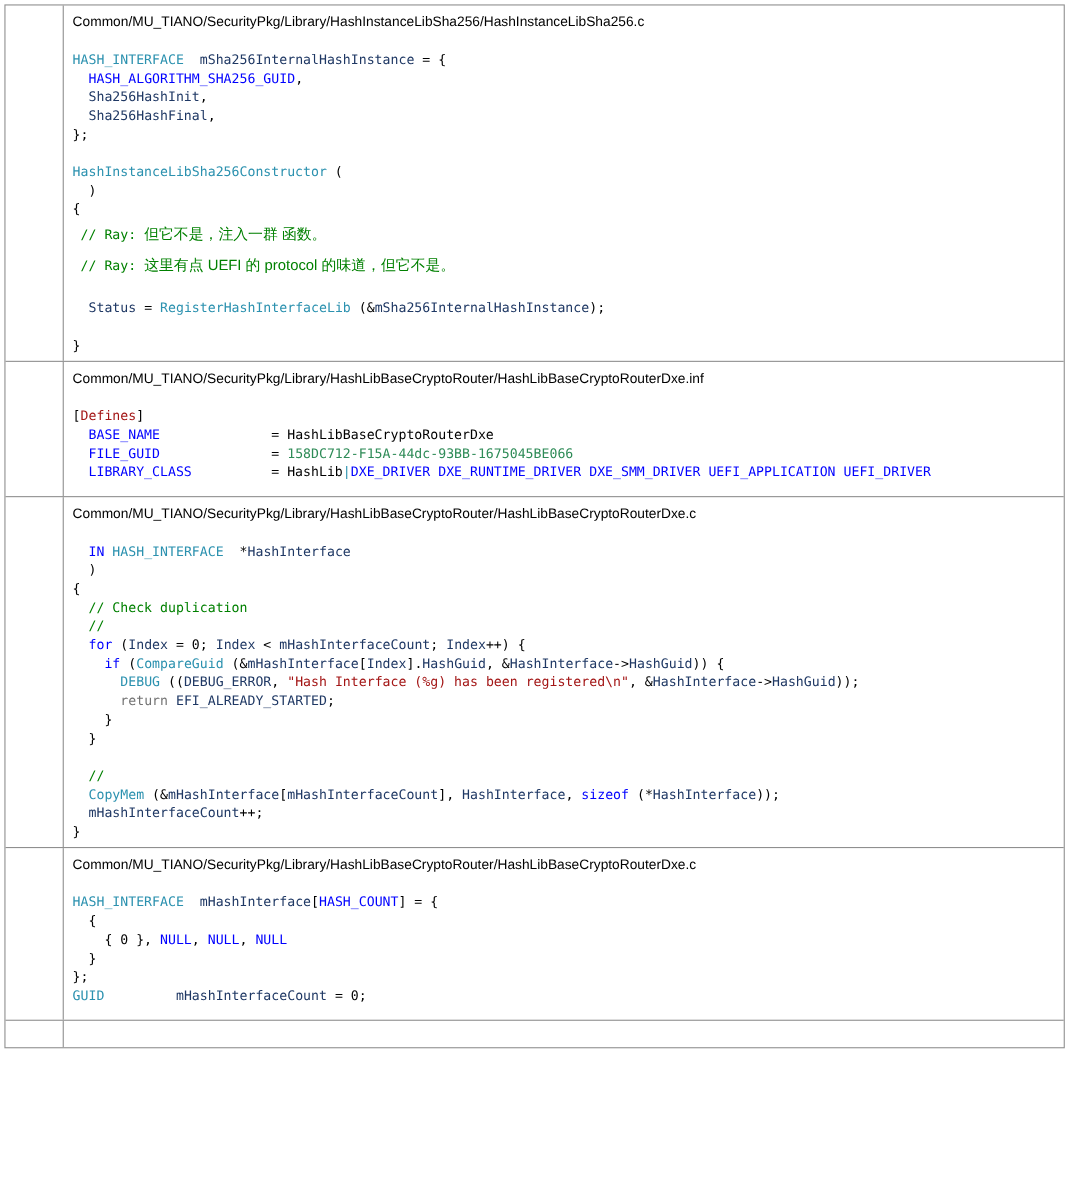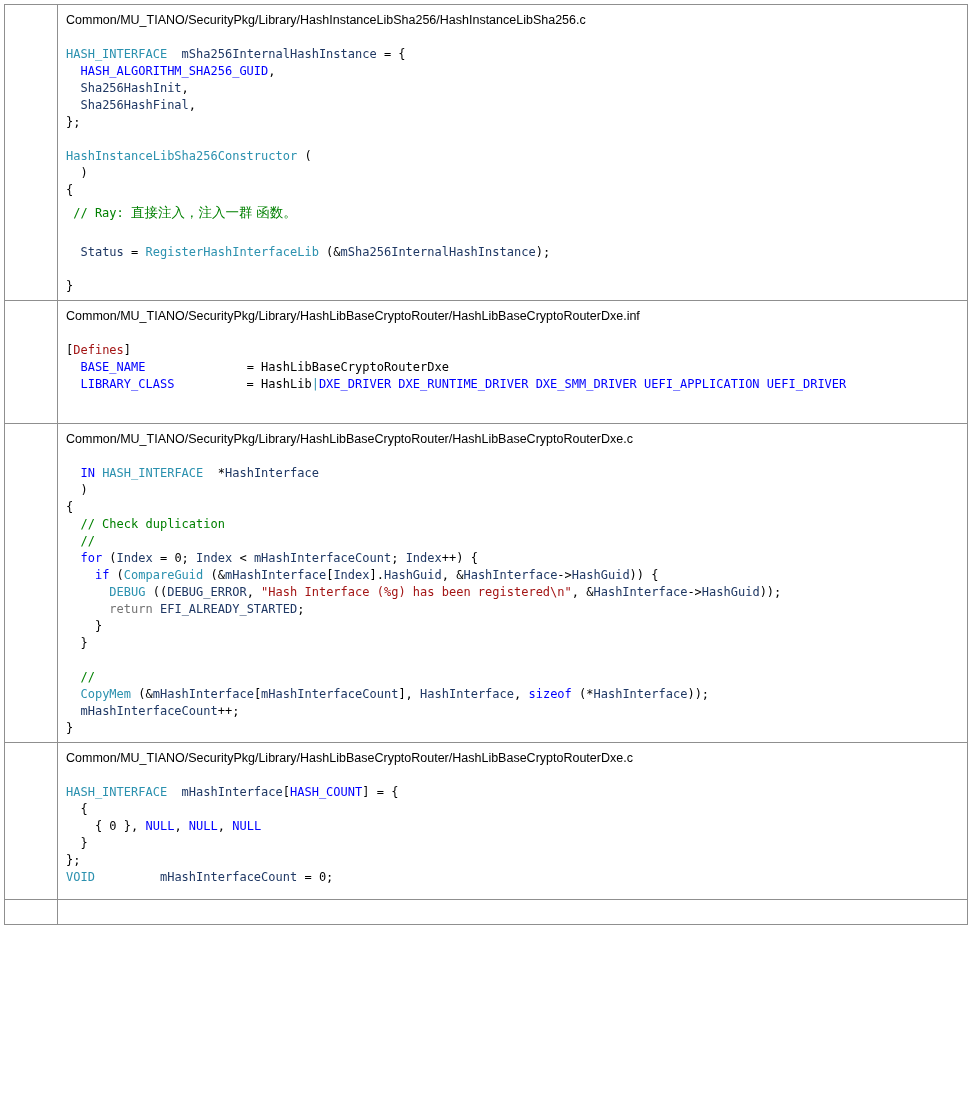--- a/index.html
+++ b/index.html
@@ -51,34 +51,36 @@
           <div class="ln">&nbsp;</div>
           <div class="ln"><span class="fm" style="color: rgb(43, 145, 175);">HASH_INTERFACE</span><span class="fm" style="color: rgb(0, 0, 0);">  </span><span class="fm" style="color: rgb(31, 56, 100);">mSha256InternalHashInstance</span><span class="fm" style="color: rgb(0, 0, 0);"> = {</span></div>
           <div class="ln"><span class="fm" style="color: rgb(0, 0, 0);">  </span><span class="fm" style="color: rgb(0, 0, 255);">HASH_ALGORITHM_SHA256_GUID</span><span class="fm" style="color: rgb(0, 0, 0);">,</span></div>
           <div class="ln"><span class="fm" style="color: rgb(0, 0, 0);">  </span><span class="fm" style="color: rgb(31, 56, 100);">Sha256HashInit</span><span class="fm" style="color: rgb(0, 0, 0);">,</span></div>
           <div class="ln"><span class="fm" style="color: rgb(0, 0, 0);">  </span><span class="fm" style="color: rgb(31, 56, 100);">Sha256HashFinal</span><span class="fm" style="color: rgb(0, 0, 0);">,</span></div>
           <div class="ln"><span class="fm" style="color: rgb(0, 0, 0);">};</span></div>
           <div class="ln">&nbsp;</div>
           <div class="ln"><span class="fm" style="color: rgb(43, 145, 175);">HashInstanceLibSha256Constructor</span><span class="fm" style="color: rgb(0, 0, 0);"> (</span></div>
           <div class="ln"><span class="fm" style="color: rgb(0, 0, 0);">  )</span></div>
           <div class="ln"><span class="fm" style="color: rgb(0, 0, 0);">{</span></div>
-          <div class="ln tall"><span class="fm" style="color: rgb(0, 128, 0);"> // Ray: </span><span class="fs" style="color: rgb(0, 128, 0);">直接注入，注入一群 函数。</span></div>
+          <div class="ln tall"><span class="fm" style="color: rgb(0, 128, 0);"> // Ray: </span><span class="fs" style="color: rgb(0, 128, 0);">但它不是，注入一群 函数。</span></div>
+          <div class="ln tall"><span class="fm" style="color: rgb(0, 128, 0);"> // Ray: </span><span class="fs" style="color: rgb(0, 128, 0);">这里有点 UEFI 的 protocol 的味道，但它不是。</span></div>
           <div class="ln">&nbsp;</div>
           <div class="ln"><span class="fm" style="color: rgb(0, 0, 0);">  </span><span class="fm" style="color: rgb(31, 56, 100);">Status</span><span class="fm" style="color: rgb(0, 0, 0);"> = </span><span class="fm" style="color: rgb(43, 145, 175);">RegisterHashInterfaceLib</span><span class="fm" style="color: rgb(0, 0, 0);"> (&amp;</span><span class="fm" style="color: rgb(31, 56, 100);">mSha256InternalHashInstance</span><span class="fm" style="color: rgb(0, 0, 0);">);</span></div>
           <div class="ln">&nbsp;</div>
           <div class="ln"><span class="fm" style="color: rgb(0, 0, 0);">}</span></div>
         </div>
       </div>
       <div class="trow">
         <div class="lcell"></div>
         <div class="rcell" style="min-height: 122px;">
           <div class="ln"><span class="fs" style="color: rgb(0, 0, 0);">Common/MU_TIANO/SecurityPkg/Library/HashLibBaseCryptoRouter/HashLibBaseCryptoRouterDxe.inf</span></div>
           <div class="ln">&nbsp;</div>
           <div class="ln"><span class="fm" style="color: rgb(0, 0, 0);">[</span><span class="fm" style="color: rgb(163, 21, 21);">Defines</span><span class="fm" style="color: rgb(0, 0, 0);">]</span></div>
           <div class="ln"><span class="fm" style="color: rgb(0, 0, 255);">  BASE_NAME</span><span class="fm" style="color: rgb(0, 0, 0);">              = HashLibBaseCryptoRouterDxe</span></div>
+          <div class="ln"><span class="fm" style="color: rgb(0, 0, 255);">  FILE_GUID</span><span class="fm" style="color: rgb(0, 0, 0);">              = </span><span class="fm" style="color: rgb(46, 139, 87);">158DC712-F15A-44dc-93BB-1675045BE066</span></div>
           <div class="ln"><span class="fm" style="color: rgb(0, 0, 255);">  LIBRARY_CLASS</span><span class="fm" style="color: rgb(0, 0, 0);">          = HashLib</span><span class="fm" style="color: rgb(43, 145, 175);">|</span><span class="fm" style="color: rgb(0, 0, 255);">DXE_DRIVER DXE_RUNTIME_DRIVER DXE_SMM_DRIVER UEFI_APPLICATION UEFI_DRIVER</span></div>
         </div>
       </div>
       <div class="trow">
         <div class="lcell"></div>
         <div class="rcell">
           <div class="ln"><span class="fs" style="color: rgb(0, 0, 0);">Common/MU_TIANO/SecurityPkg/Library/HashLibBaseCryptoRouter/HashLibBaseCryptoRouterDxe.c</span></div>
           <div class="ln">&nbsp;</div>
           <div class="ln"><span class="fm" style="color: rgb(0, 0, 0);">  </span><span class="fm" style="color: rgb(0, 0, 255);">IN</span><span class="fm" style="color: rgb(0, 0, 0);"> </span><span class="fm" style="color: rgb(43, 145, 175);">HASH_INTERFACE</span><span class="fm" style="color: rgb(0, 0, 0);">  *</span><span class="fm" style="color: rgb(31, 56, 100);">HashInterface</span></div>
           <div class="ln"><span class="fm" style="color: rgb(0, 0, 0);">  )</span></div>
@@ -101,21 +103,21 @@
       <div class="trow">
         <div class="lcell"></div>
         <div class="rcell" style="min-height: 156px;">
           <div class="ln"><span class="fs" style="color: rgb(0, 0, 0);">Common/MU_TIANO/SecurityPkg/Library/HashLibBaseCryptoRouter/HashLibBaseCryptoRouterDxe.c</span></div>
           <div class="ln">&nbsp;</div>
           <div class="ln"><span class="fm" style="color: rgb(43, 145, 175);">HASH_INTERFACE</span><span class="fm" style="color: rgb(0, 0, 0);">  </span><span class="fm" style="color: rgb(31, 56, 100);">mHashInterface</span><span class="fm" style="color: rgb(0, 0, 0);">[</span><span class="fm" style="color: rgb(0, 0, 255);">HASH_COUNT</span><span class="fm" style="color: rgb(0, 0, 0);">] = {</span></div>
           <div class="ln"><span class="fm" style="color: rgb(0, 0, 0);">  {</span></div>
           <div class="ln"><span class="fm" style="color: rgb(0, 0, 0);">    { 0 }, </span><span class="fm" style="color: rgb(0, 0, 255);">NULL</span><span class="fm" style="color: rgb(0, 0, 0);">, </span><span class="fm" style="color: rgb(0, 0, 255);">NULL</span><span class="fm" style="color: rgb(0, 0, 0);">, </span><span class="fm" style="color: rgb(0, 0, 255);">NULL</span></div>
           <div class="ln"><span class="fm" style="color: rgb(0, 0, 0);">  }</span></div>
           <div class="ln"><span class="fm" style="color: rgb(0, 0, 0);">};</span></div>
-          <div class="ln"><span class="fm" style="color: rgb(43, 145, 175);">VOID</span><span class="fm" style="color: rgb(0, 0, 0);">         </span><span class="fm" style="color: rgb(31, 56, 100);">mHashInterfaceCount</span><span class="fm" style="color: rgb(0, 0, 0);"> = 0;</span></div>
+          <div class="ln"><span class="fm" style="color: rgb(43, 145, 175);">GUID</span><span class="fm" style="color: rgb(0, 0, 0);">         </span><span class="fm" style="color: rgb(31, 56, 100);">mHashInterfaceCount</span><span class="fm" style="color: rgb(0, 0, 0);"> = 0;</span></div>
         </div>
       </div>
       <div class="trow">
         <div class="lcell"></div>
         <div class="rcell" style="min-height: 24px;"></div>
       </div>
     </div>
 </div>
 
 </body></html>

